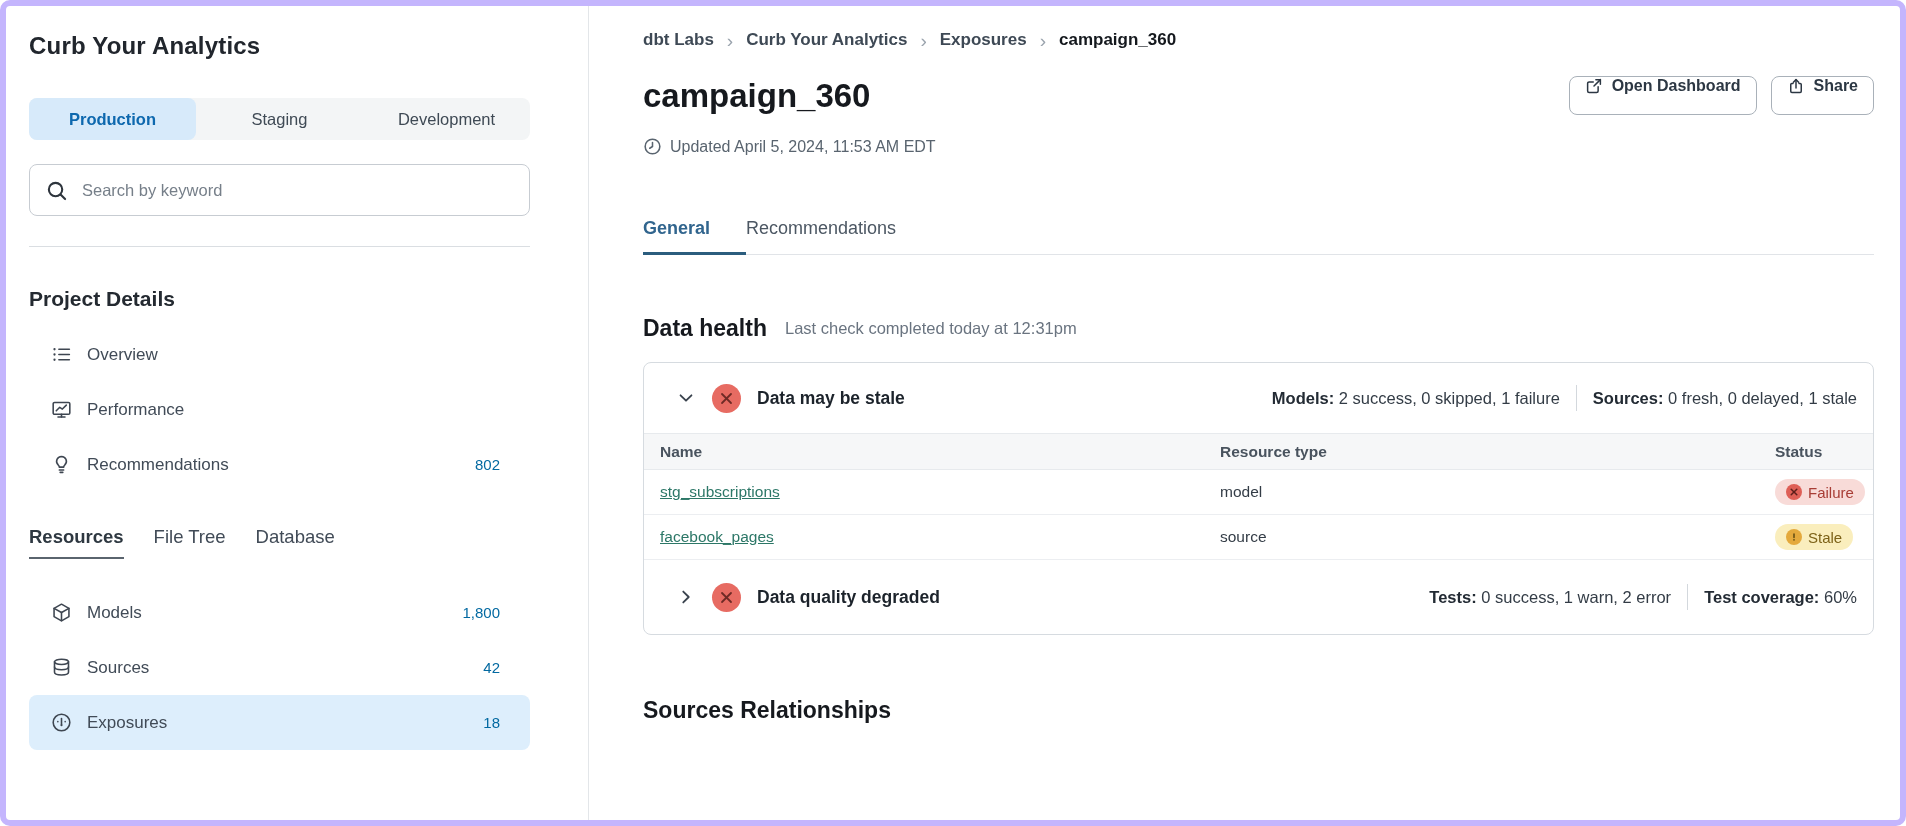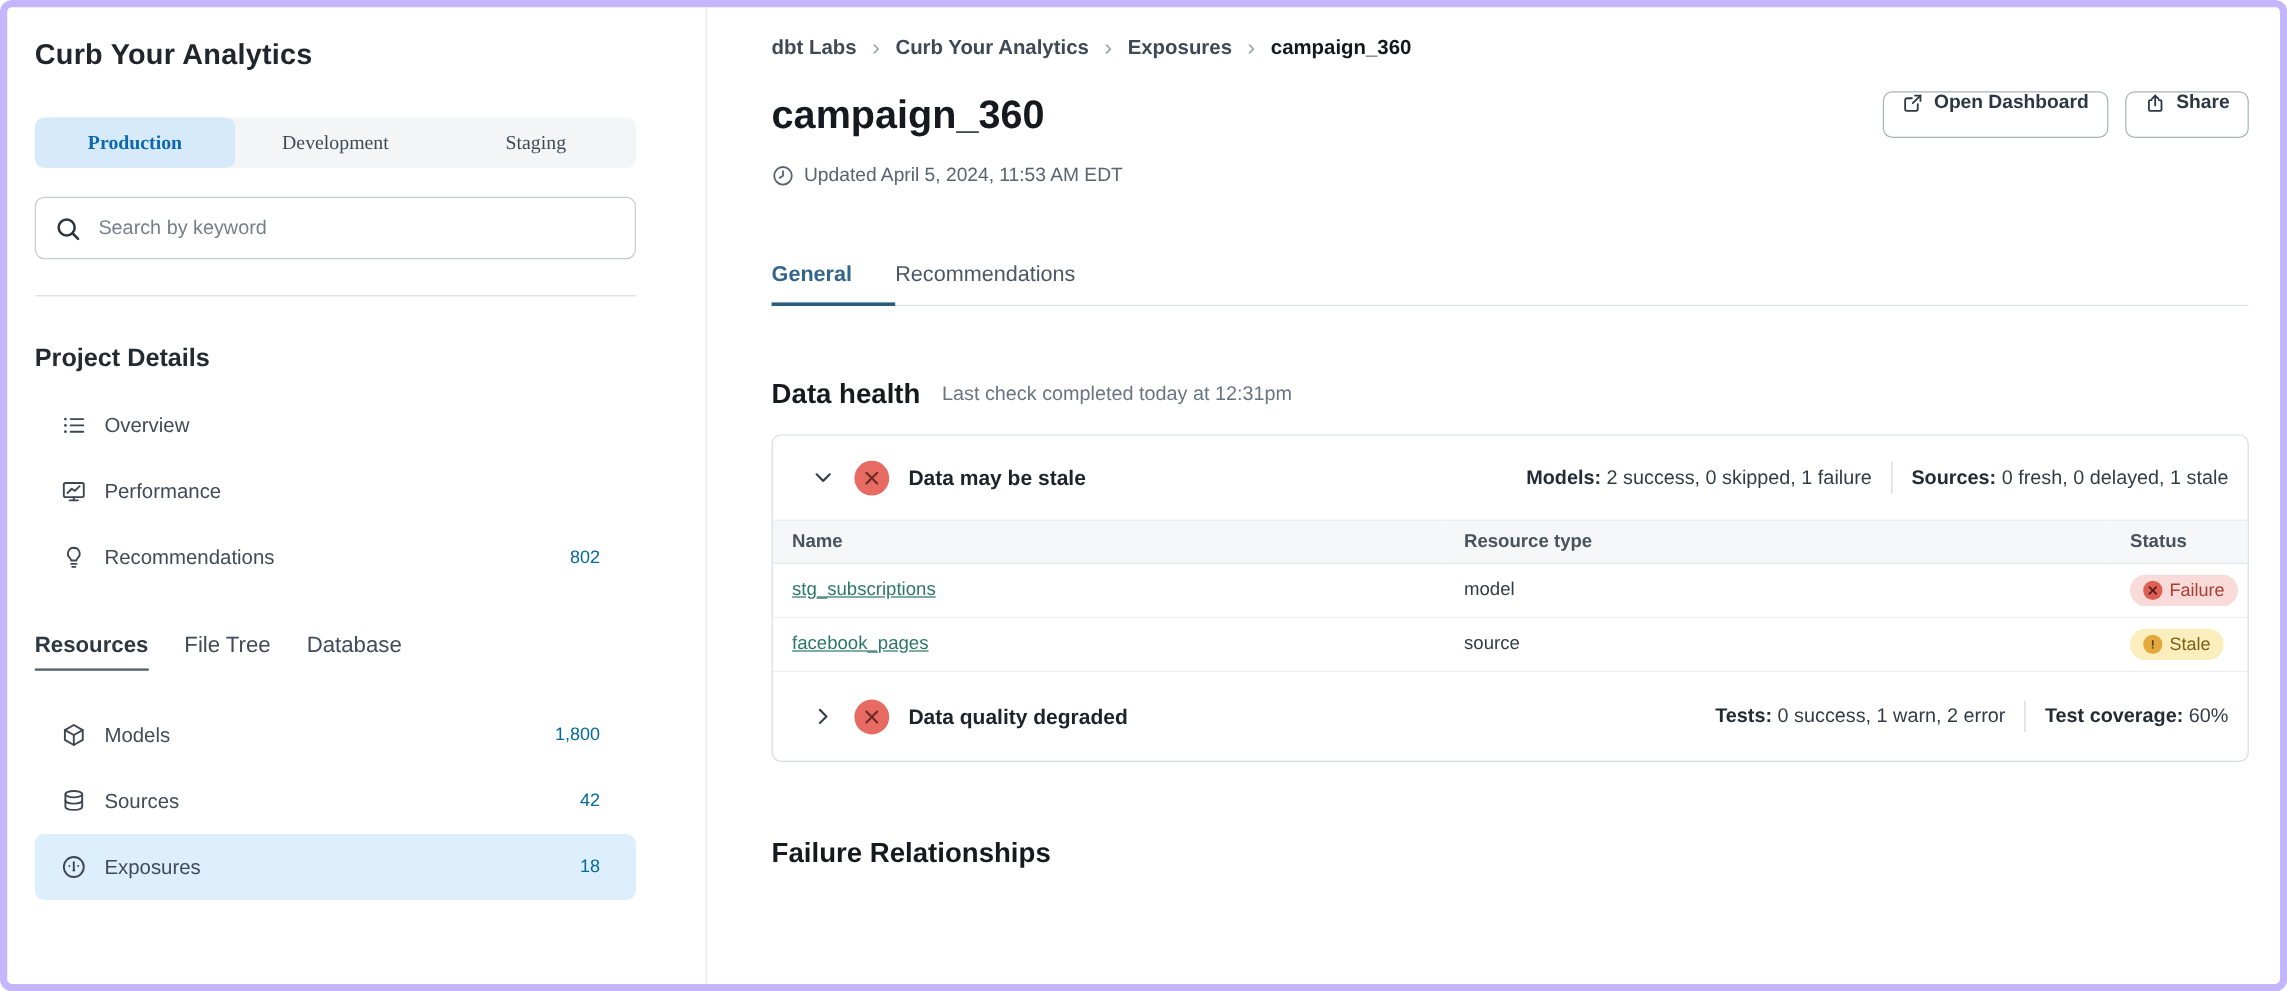--- a/index.html
+++ b/index.html
@@ -8,21 +8,21 @@
 
   .window { width:1906px; height:826px; border:6px solid #c4b5fd; border-radius:10px;
             overflow:hidden; display:flex; background:#fff; }
 
   
   .sidebar { width:583px; flex-shrink:0; border-right:1px solid #e3e6e9; padding:26px 58px 0 23px; }
   .project-title { font-size:24px; font-weight:600; color:#21262d; margin:0; letter-spacing:.2px; }
 
   .env-tabs { margin-top:38px; display:flex; background:#f3f5f6; border-radius:8px; height:42px; }
   .env-tab { flex:1; display:flex; align-items:center; justify-content:center; font-size:16.5px;
-             color:#3f4a55; background:transparent; border:none; border-radius:8px; font-family:Liberation Serif, serif; cursor:pointer; }
+             color:#3f4a55; background:transparent; border:none; border-radius:8px; font-family:Liberation Sans, sans-serif; cursor:pointer; }
   .env-tab.active { background:var(--production-tab-bg,#d7eafa); color:var(--accent-blue,#0d68ae); font-weight:600; }
 
   .search-box { margin-top:24px; height:52px; border:1px solid #c7ccd2; border-radius:8px;
                 display:flex; align-items:center; padding:0 16px; gap:13px; background:#fff; }
   .search-box input { border:none; outline:none; font-size:16.5px; font-family:inherit; flex:1; color:#333c46; background:transparent; }
   .search-box input::placeholder { color:#767f89; }
 
   .sidebar-divider { margin:30px 0 0; border:none; border-top:1px solid #dadee2; }
 
   .section-heading { margin:40px 0 0; font-size:21px; font-weight:600; color:#242a31; }
@@ -98,22 +98,22 @@
 </head>
 <body>
 
 <div class="window">
 
   <aside class="sidebar">
     <h1 class="project-title">Curb Your Analytics</h1>
 
     <div class="env-tabs">
       <button class="env-tab active">Production</button>
+      <button class="env-tab">Staging</button>
       <button class="env-tab">Development</button>
-      <button class="env-tab">Staging</button>
     </div>
 
     <div class="search-box">
       <span style="display:flex;">
         <svg class="icon-bold" width="21" height="21" viewBox="0 0 22 22">
             <circle cx="10" cy="10" r="7"></circle>
             <line x1="15.5" y1="15.5" x2="20" y2="20"></line>
           </svg>
       </span>
       <input type="text" placeholder="Search by keyword" style="">
@@ -352,16 +352,16 @@
           <div class="row-stats">
             <span class="stat"><b>Tests:</b> <span>0 success, 1 warn, 2 error</span></span>
             <span class="stat-divider"></span>
             <span class="stat"><b>Test coverage:</b> <span>60%</span></span>
           </div>
         </div>
 
       </div>
     </section>
 
-    <h2 class="dr-heading">Failure Relationships</h2>
+    <h2 class="dr-heading">Sources Relationships</h2>
 
   </main>
 </div>
 
 </body></html>

